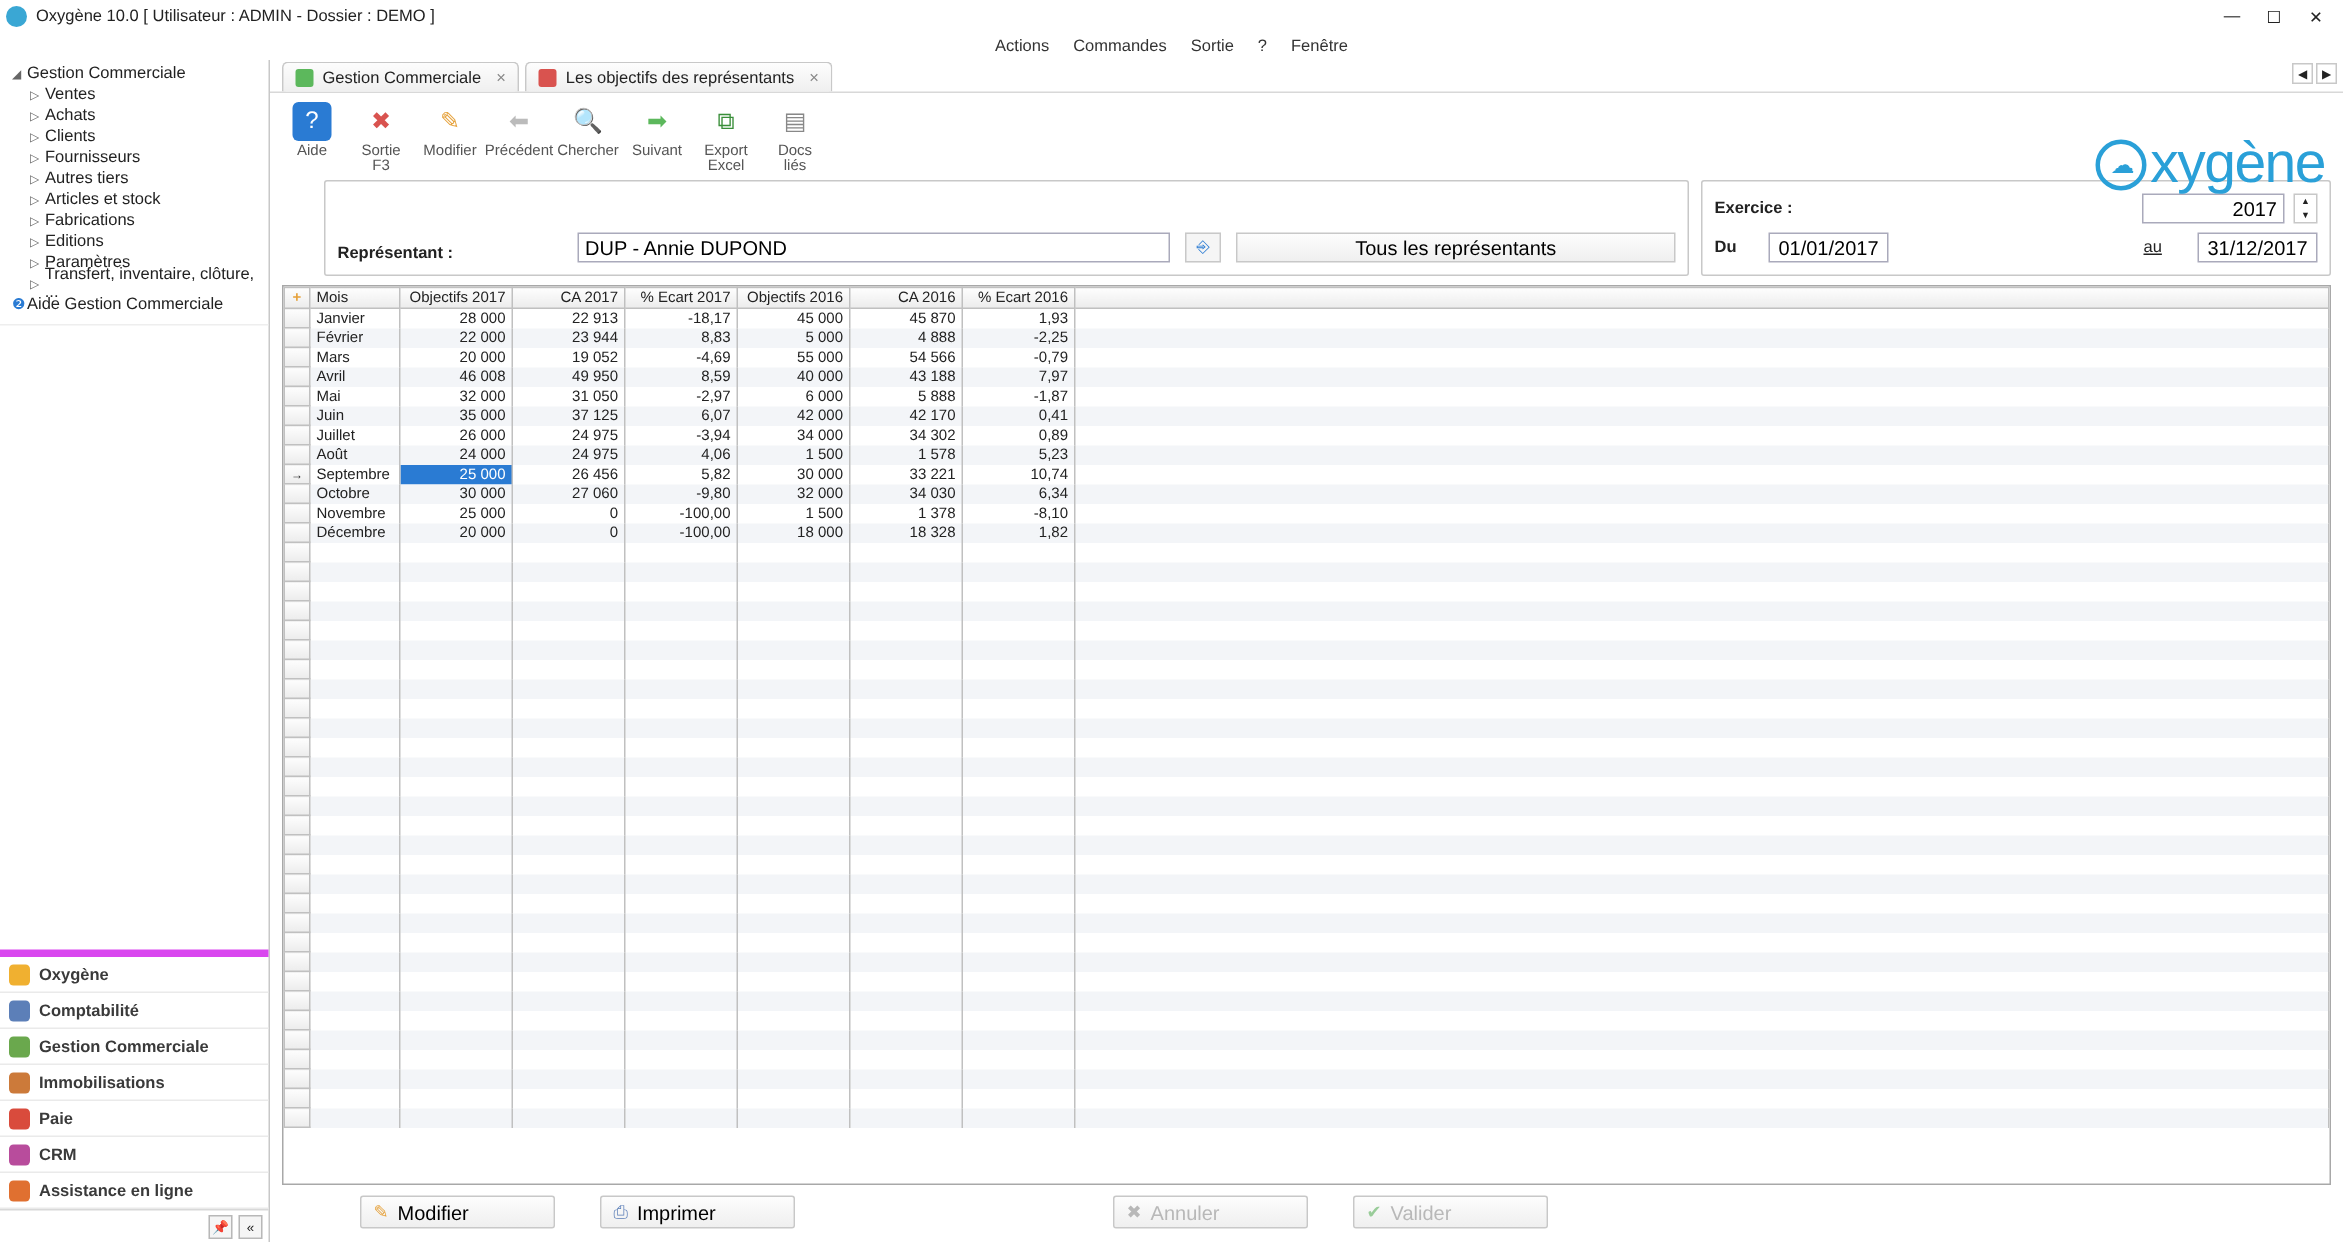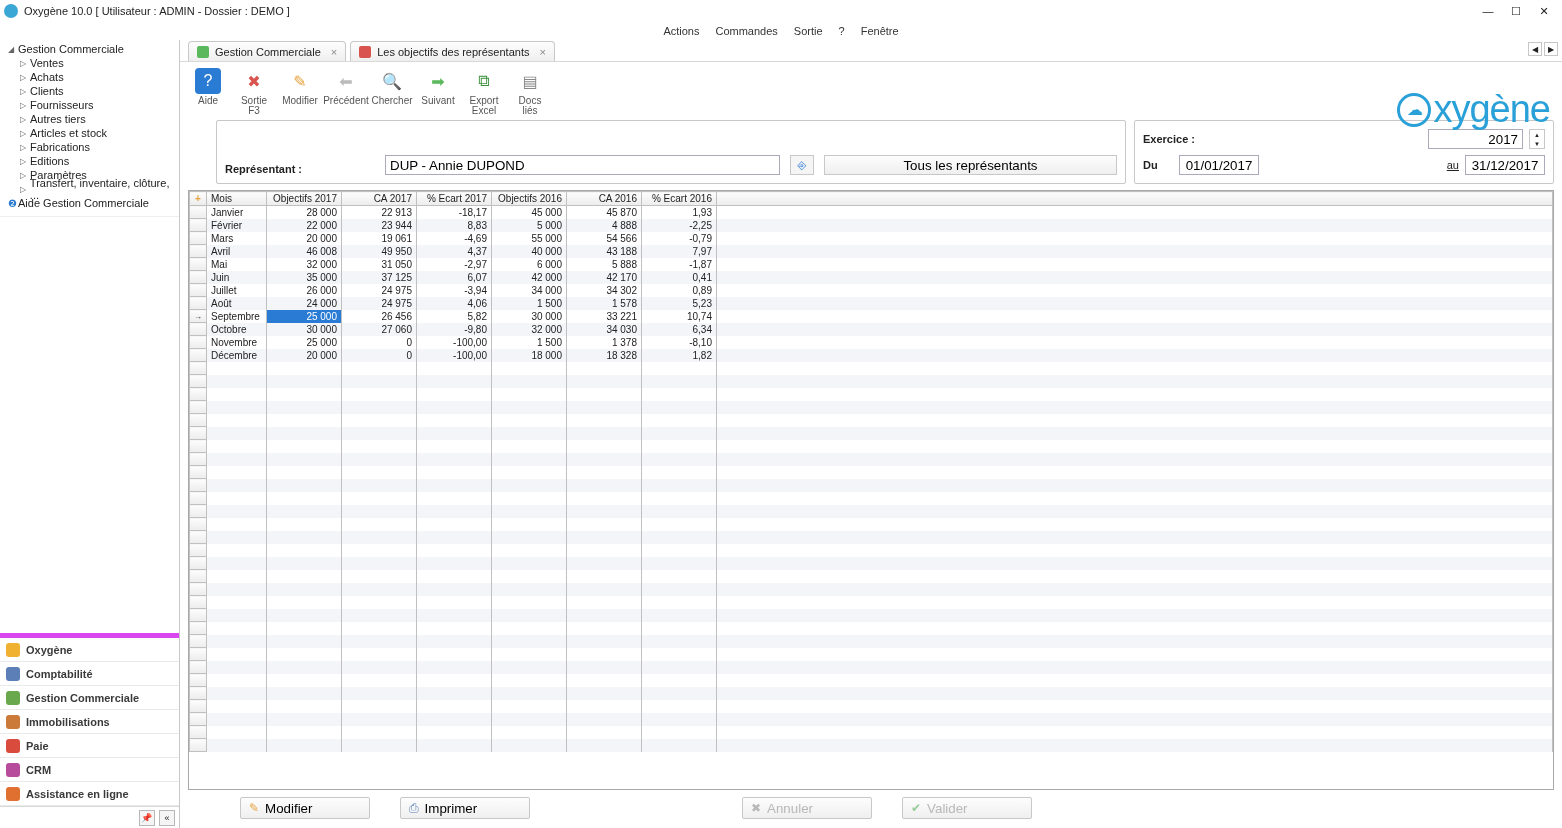--- a/index.html
+++ b/index.html
@@ -83,21 +83,21 @@
 .pl-input { width: 395px; height: 20px; border: 1px solid #aab; background: #fff; padding: 0 4px; }
 .pl-helper { width: 24px; height: 20px; border: 1px solid #c8c8c8; background: #f5f5f5; display: flex; align-items: center; justify-content: center; color: #2a7bd3; }
 .pl-allbtn { flex:1; height: 20px; border: 1px solid #c8c8c8; background: linear-gradient(#fdfdfd,#efefef); display: flex; align-items: center; justify-content: center; }
 
 .pr-row { display: flex; align-items: center; gap: 6px; }
 .pr-label { width: 60px; font-weight: bold; }
 .pr-year { width: 95px; height: 20px; border: 1px solid #aab; text-align: right; padding: 0 4px; background:#fff;}
 .pr-spin { width: 16px; height: 20px; border: 1px solid #c8c8c8; display: flex; flex-direction: column; }
 .pr-spin span { flex: 1; font-size: 6px; display: flex; align-items: center; justify-content: center; }
 .pr-date { width: 80px; height: 20px; border: 1px solid #aab; text-align: center; background:#fff;}
-.pr-to { width: 30px; text-align:right;text-decoration:underline;}
+.pr-to { width: 30px; text-align:left;text-decoration:underline;}
 
 
 .gridwrap { flex: 1; padding: 0 8px 4px 8px; overflow: hidden; }
 .grid { border: 1px solid #a8a8a8; width: 100%; height: 100%; overflow: hidden; }
 table { border-collapse: collapse; width: 100%; }
 th { background: linear-gradient(#fdfdfd,#ececec); border: 1px solid #c0c0c0; font-weight: normal; padding: 1px 4px; height: 14px; font-size: 10px;}
 td { border-right: 1px solid #c0c0c0; padding: 0 4px; height: 13px; font-size: 10px; }
 tbody tr:nth-child(even) td { background: #f3f5f8; }
 th.rowhead, td.rowhead { width: 14px; background: linear-gradient(#fdfdfd,#ececec) !important; border: 1px solid #c0c0c0; text-align: center; }
 th.plus { color: #e6a23c; font-weight: bold; background: #fffbe6;}
@@ -355,33 +355,33 @@
                 <td class="c-num">8,83</td>
                 <td class="c-num">5 000</td>
                 <td class="c-num">4 888</td>
                 <td class="c-num">-2,25</td>
                 <td></td>
               </tr>
               <tr>
                 <td class="rowhead active-marker"></td>
                 <td class="c-mois">Mars</td>
                 <td class="c-num">20 000</td>
-                <td class="c-num">19 061</td>
+                <td class="c-num">19 052</td>
                 <td class="c-num">-4,69</td>
                 <td class="c-num">55 000</td>
                 <td class="c-num">54 566</td>
                 <td class="c-num">-0,79</td>
                 <td></td>
               </tr>
               <tr>
                 <td class="rowhead active-marker"></td>
                 <td class="c-mois">Avril</td>
                 <td class="c-num">46 008</td>
                 <td class="c-num">49 950</td>
-                <td class="c-num">4,37</td>
+                <td class="c-num">8,59</td>
                 <td class="c-num">40 000</td>
                 <td class="c-num">43 188</td>
                 <td class="c-num">7,97</td>
                 <td></td>
               </tr>
               <tr>
                 <td class="rowhead active-marker"></td>
                 <td class="c-mois">Mai</td>
                 <td class="c-num">32 000</td>
                 <td class="c-num">31 050</td>

